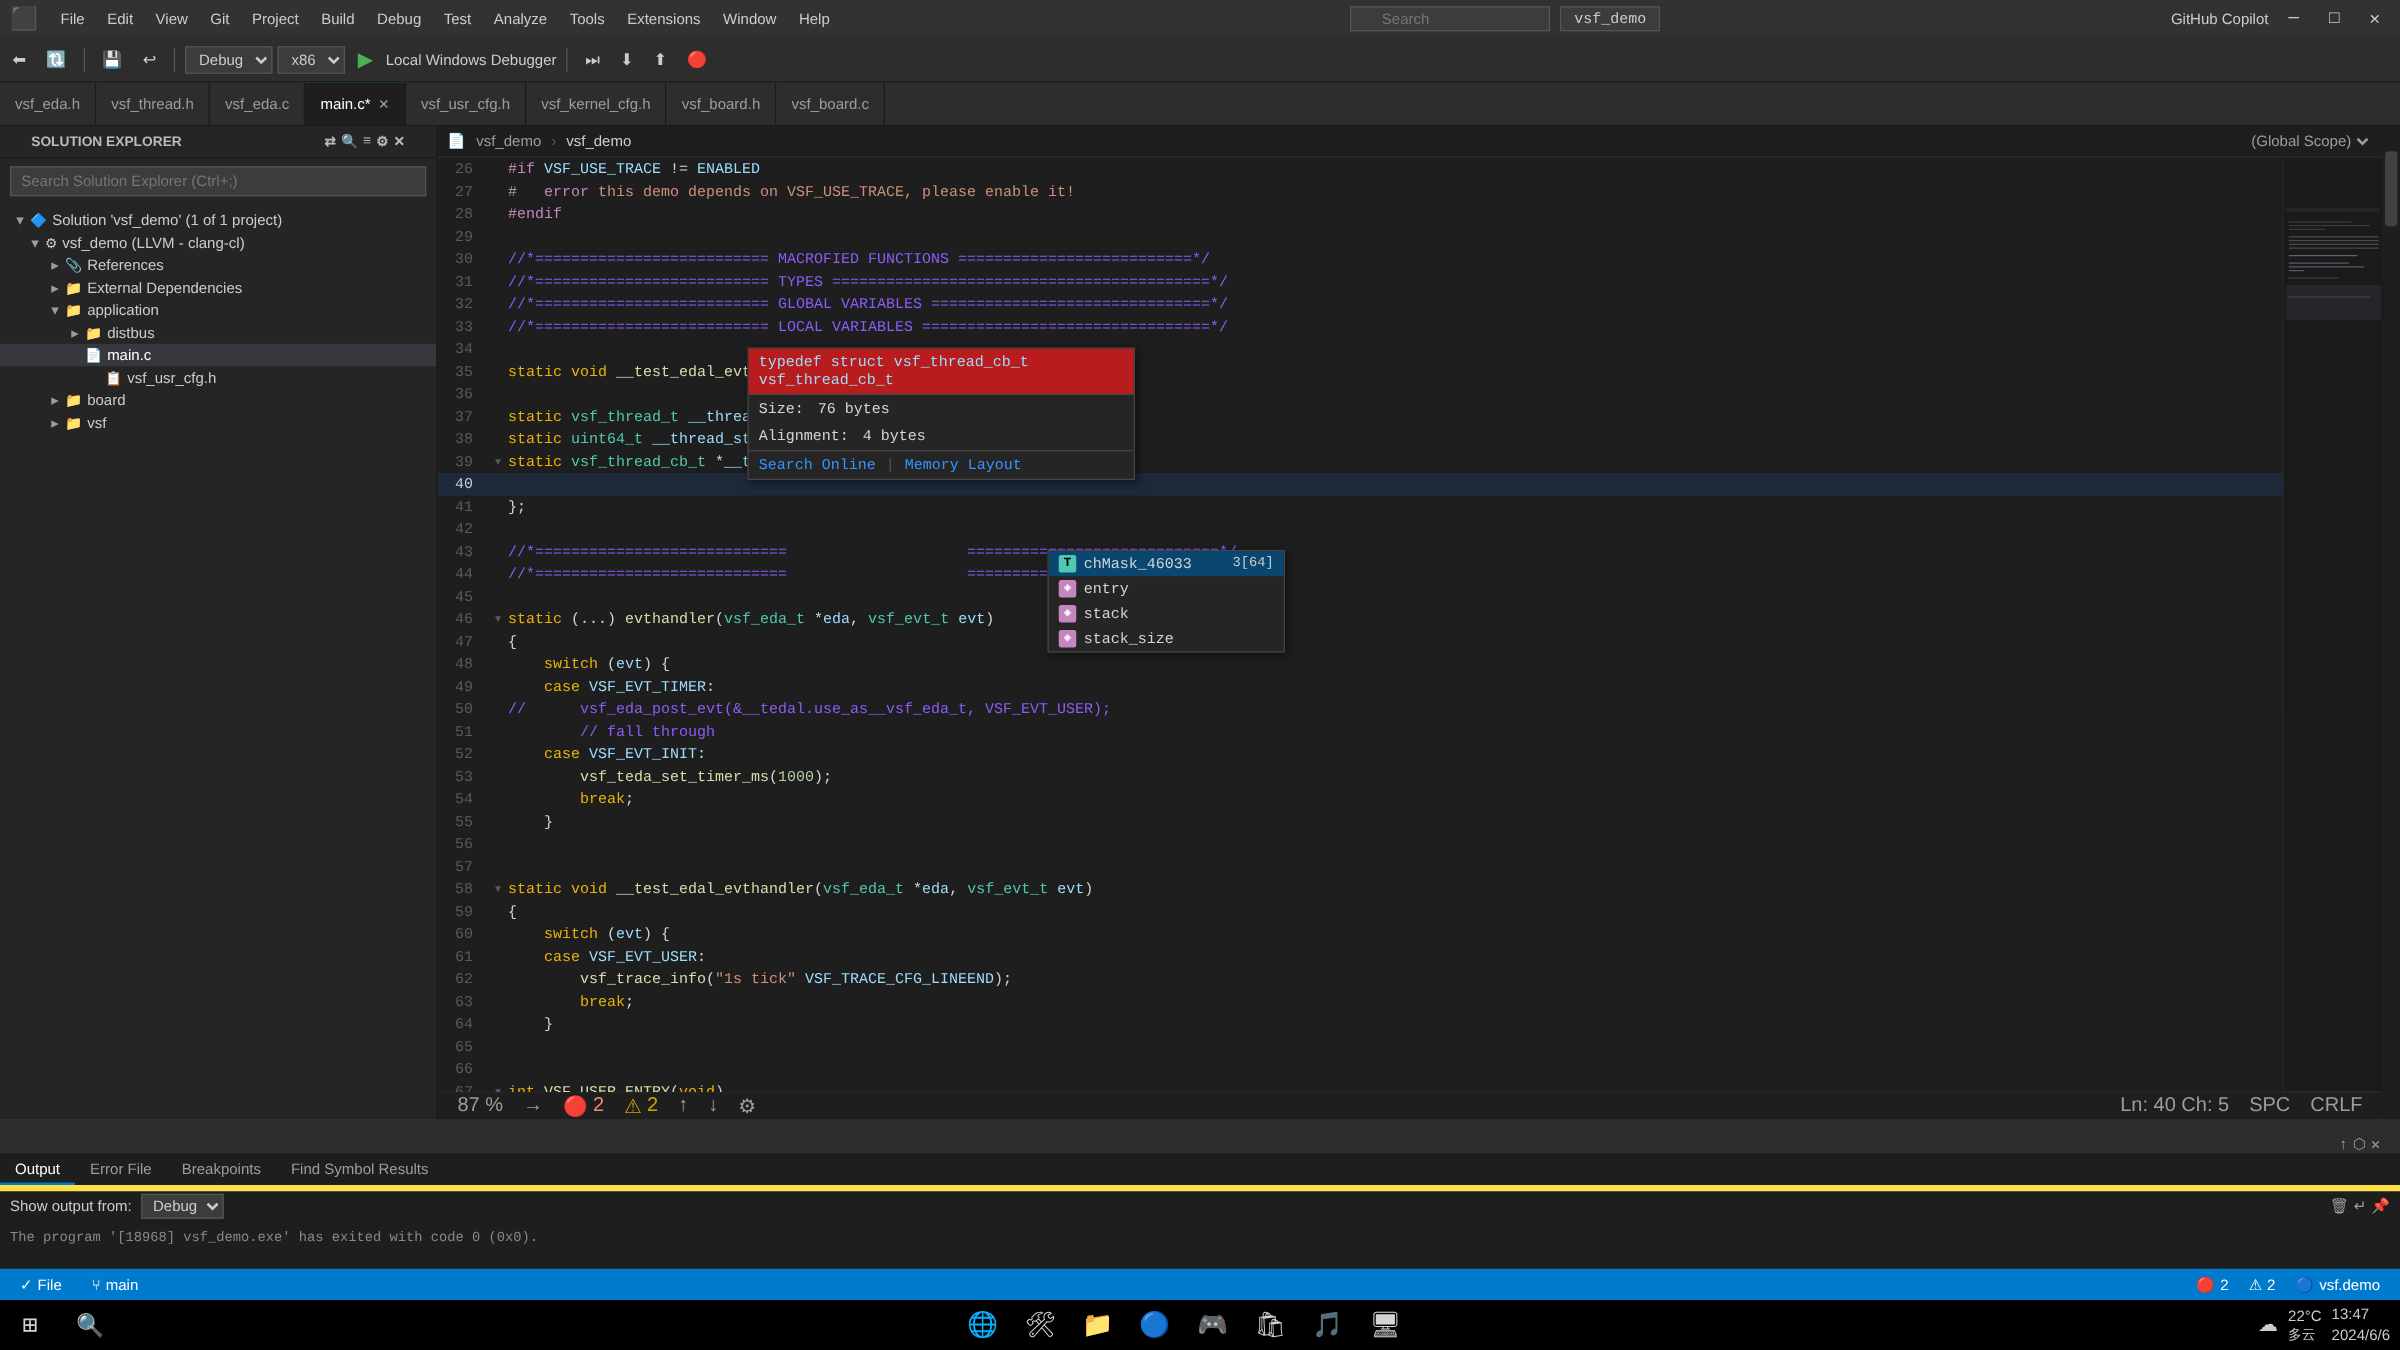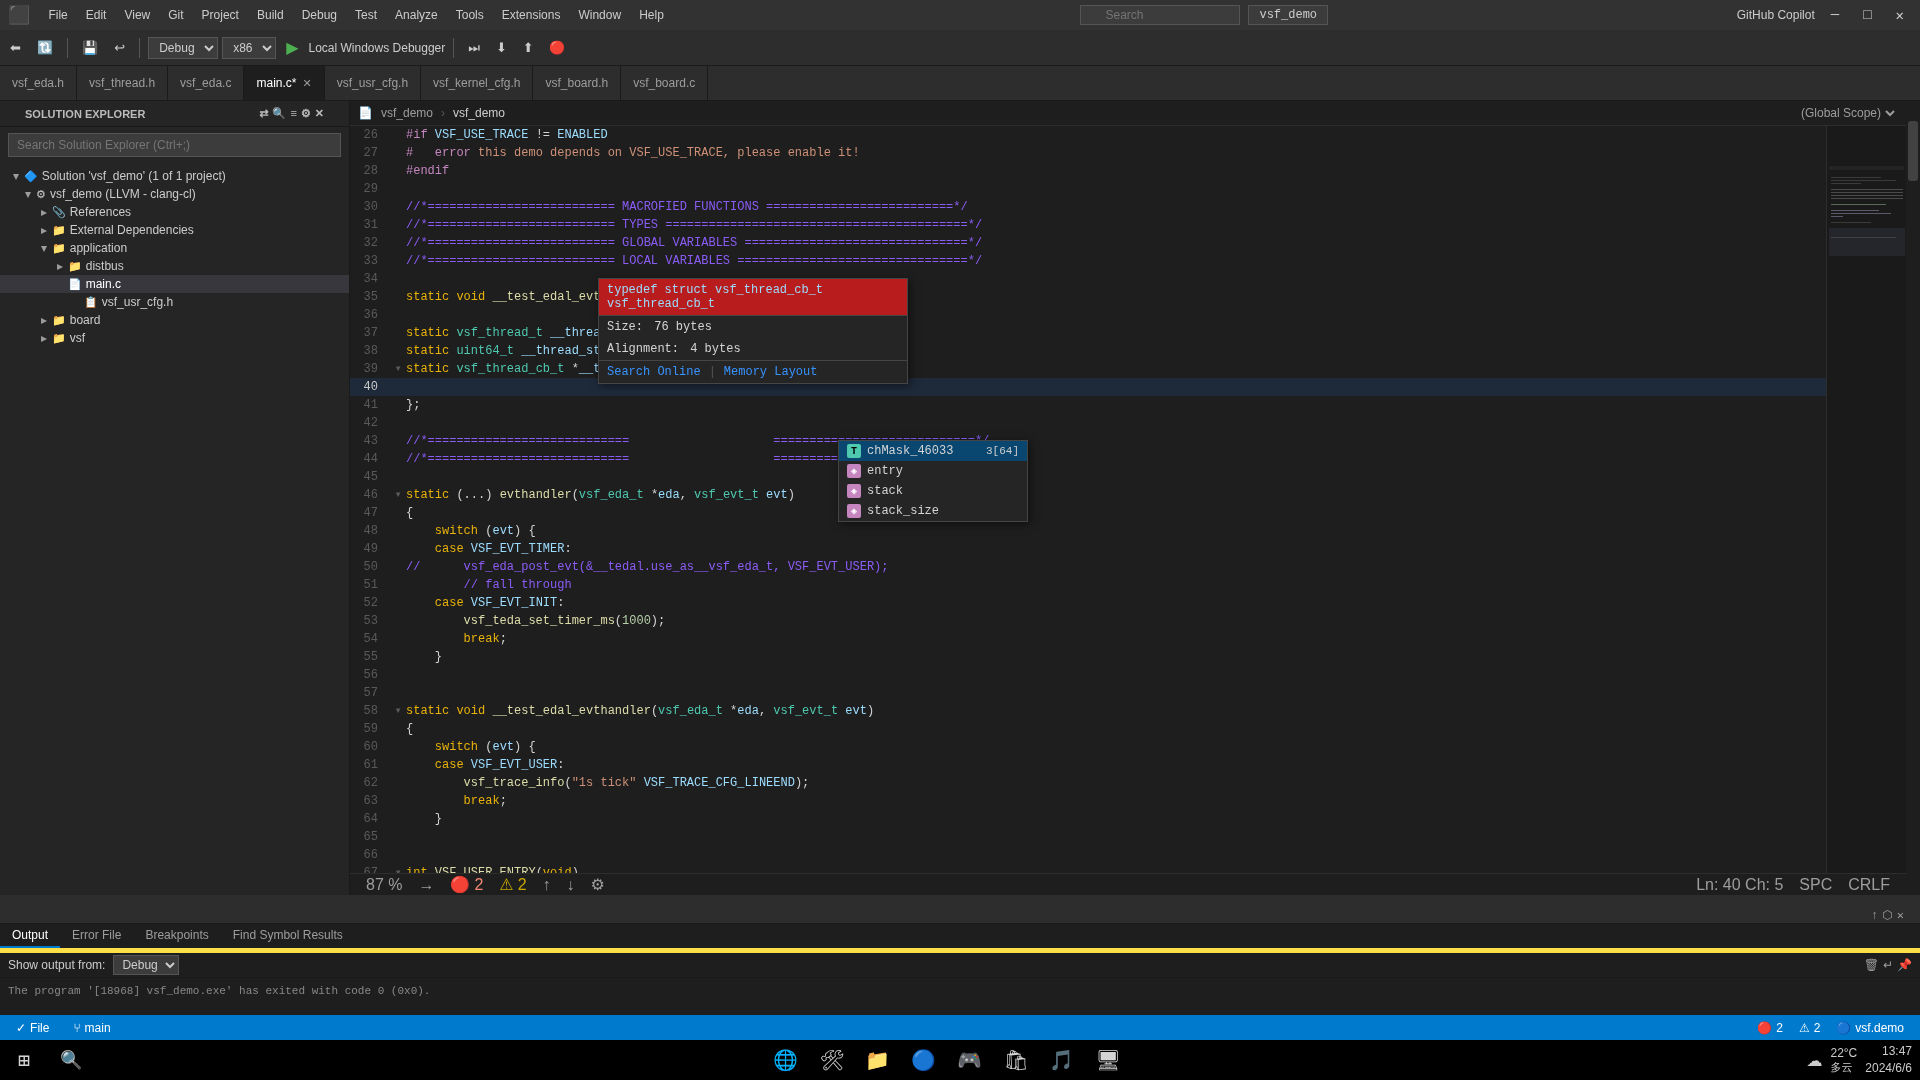--- a/index.html
+++ b/index.html
@@ -370,21 +370,21 @@
       background: #000;
       display: flex;
       align-items: center;
       padding: 0 0;
       flex-shrink: 0;
     }
     .taskbar-start { width: 48px; height: 40px; background: #000; display: flex; align-items: center; justify-content: center; }
     .taskbar-apps { display: flex; flex: 1; justify-content: center; align-items: center; gap: 2px; }
     .taskbar-app { width: 44px; height: 40px; display: flex; align-items: center; justify-content: center; cursor: pointer; }
     .taskbar-right { display: flex; align-items: center; padding: 0 8px; gap: 8px; font-size: 12px; color: #ccc; font-family: 'Segoe UI', sans-serif; }
-    .taskbar-clock { text-align: right; line-height: 1.4; }
+    .taskbar-clock { line-height: 1.4; }
 
     .minimap {
       width: 80px;
       background: #1a1a1a;
       border-left: 1px solid #2d2d2d;
       overflow: hidden;
       flex-shrink: 0;
     }
 
     .lnum { min-width: 40px; text-align: right; padding-right: 12px; color: #5a5a5a; font-size: 12px; user-select: none; line-height: 18px; }

